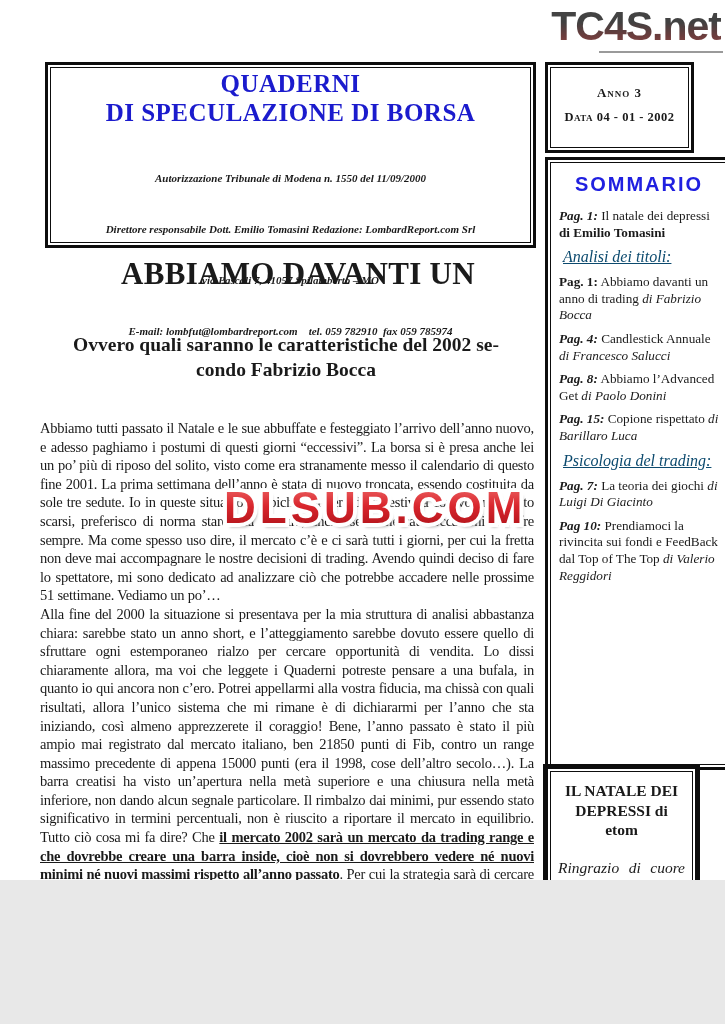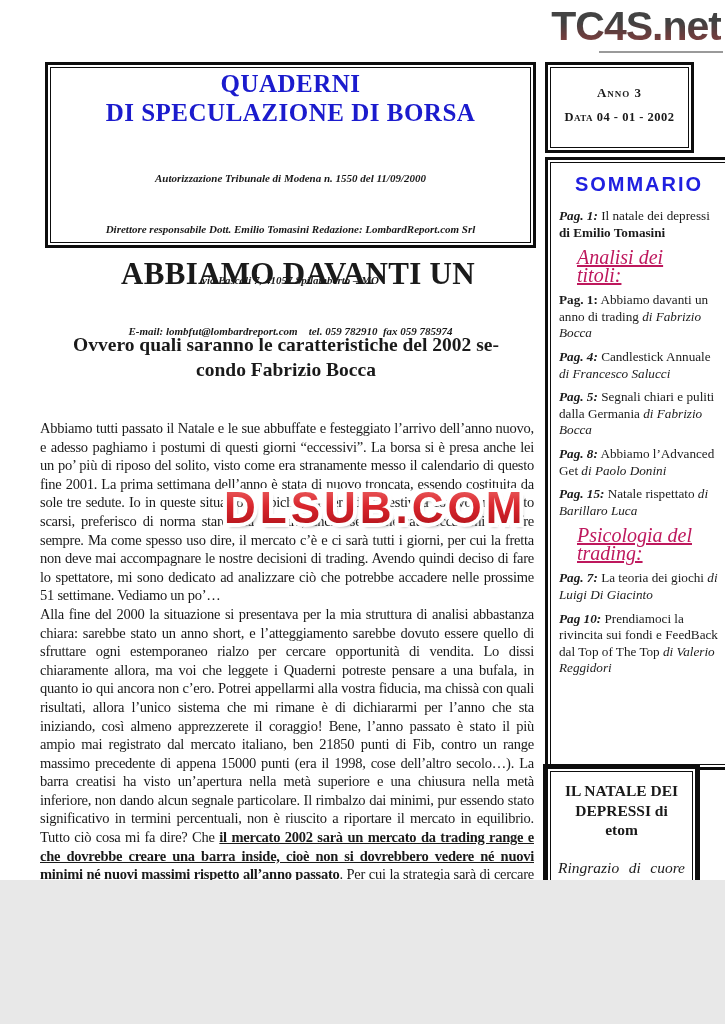--- a/index.html
+++ b/index.html
@@ -43,22 +43,22 @@
   .som-title{
     font-family:"Liberation Sans", sans-serif;font-weight:bold;color:#2020e0;
     font-size:20px;letter-spacing:2px;text-align:center;margin:2px 0 12px;
   }
   .entry{font-size:13.2px;line-height:16.6px;margin:0 0 7px;}
   .entry .pfx{font-weight:bold;font-style:italic;}
   .entry.pfx-upright .pfx{font-style:normal;}
   .entry .auth{font-style:italic;}
   .entry.auth-bold .auth{font-style:normal;font-weight:bold;}
   .shead{
-    color:#be185d;font-style:italic;font-size:20px;line-height:18px;
-    text-decoration:underline;margin:2px 18px 8px;cursor:pointer;
+    color:#0c4a6e;font-style:italic;font-size:16px;line-height:18px;
+    text-decoration:underline;margin:2px 4px 8px;cursor:pointer;
   }
 
   
   .natalebox{left:543px;top:764px;width:147px;height:182px;}
   .nat-inner{position:absolute;inset:3px;padding:9px 7px 0 7px;}
   .nat-title{font-weight:bold;font-size:15.5px;line-height:19.5px;text-align:center;margin:0 0 10px;}
   .nat-body{font-style:italic;font-size:15.5px;line-height:24px;text-align:justify;text-align-last:justify;margin-top:16px;}
   .nat-cont{position:absolute;right:8px;bottom:9px;font-style:italic;font-size:13px;}
 
   
@@ -144,32 +144,27 @@
         <span class="pfx">Pag. 1:</span>
         <span>Abbiamo davanti un anno di trading</span>
         <span class="auth">di Fabrizio Bocca</span>
       </p>
       <p class="entry">
         <span class="pfx">Pag. 4:</span>
         <span>Candlestick Annuale</span>
         <span class="auth">di Francesco Salucci</span>
       </p>
       <p class="entry">
-        <span class="pfx">Pag. 5:</span>
-        <span>Segnali chiari e puliti dalla Germania</span>
-        <span class="auth">di Fabrizio Bocca</span>
-      </p>
-      <p class="entry">
         <span class="pfx">Pag. 8:</span>
         <span>Abbiamo l’Advanced Get</span>
         <span class="auth">di Paolo Donini</span>
       </p>
       <p class="entry">
         <span class="pfx">Pag. 15:</span>
-        <span>Natale rispettato</span>
+        <span>Copione rispettato</span>
         <span class="auth">di Barillaro Luca</span>
       </p>
 
       <p class="shead">Psicologia del trading:</p>
 
       <p class="entry">
         <span class="pfx">Pag. 7:</span>
         <span>La teoria dei giochi</span>
         <span class="auth">di Luigi Di Giacinto</span>
       </p>

